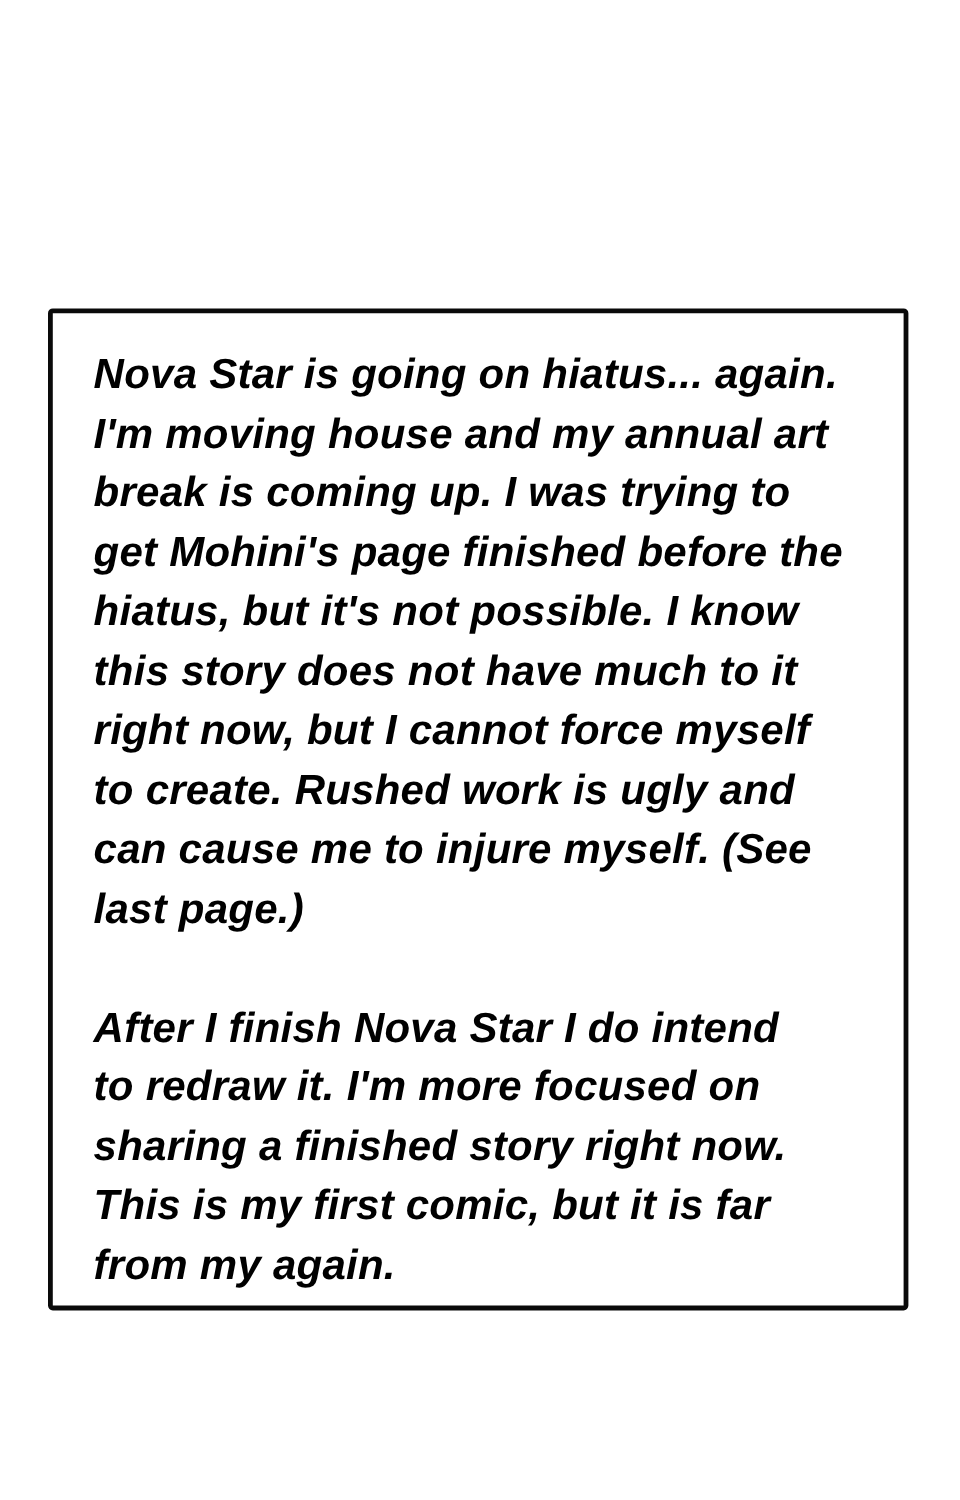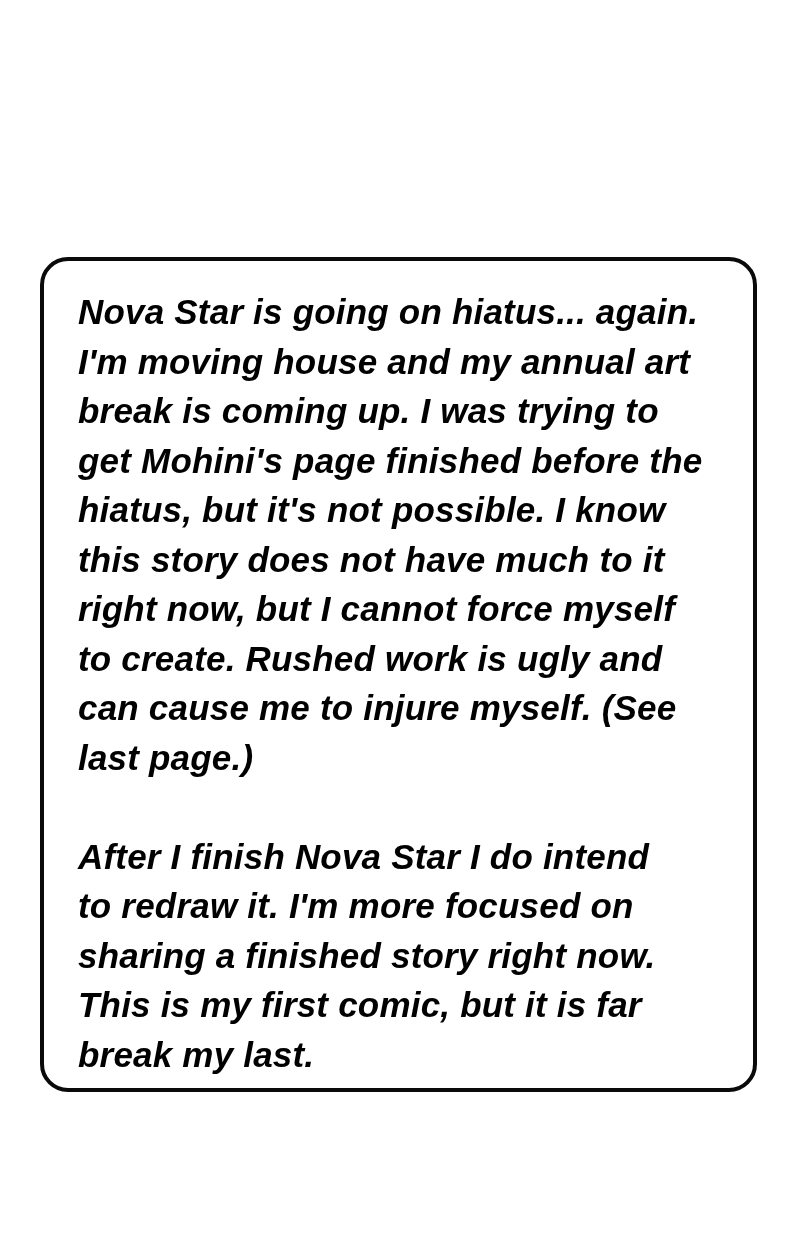--- a/index.html
+++ b/index.html
@@ -15,21 +15,21 @@
     overflow: hidden;
   }
   .note-box {
     position: absolute;
     left: 40px;
     top: 257px;
     width: 717px;
     height: 835px;
     box-sizing: border-box;
     border: 4px solid #0a0a0a;
-    border-radius: 28px;
+    border-radius: 4px;
     background: #ffffff;
     padding: 26px 24px 0 34px;
   }
   .note-box p {
     margin: 0;
     white-space: pre-line;
     font-family: "Liberation Sans", "DejaVu Sans", sans-serif;
     font-style: italic;
     font-weight: bold;
     font-size: 35px;
@@ -53,15 +53,15 @@
 hiatus, but it's not possible. I know
 this story does not have much to it
 right now, but I cannot force myself
 to create. Rushed work is ugly and
 can cause me to injure myself. (See
 last page.)</p>
     <p>After I finish Nova Star I do intend
 to redraw it. I'm more focused on
 sharing a finished story right now.
 This is my first comic, but it is far
-break my last.</p>
+from my again.</p>
   </div>
 </div>
 
 </body></html>

